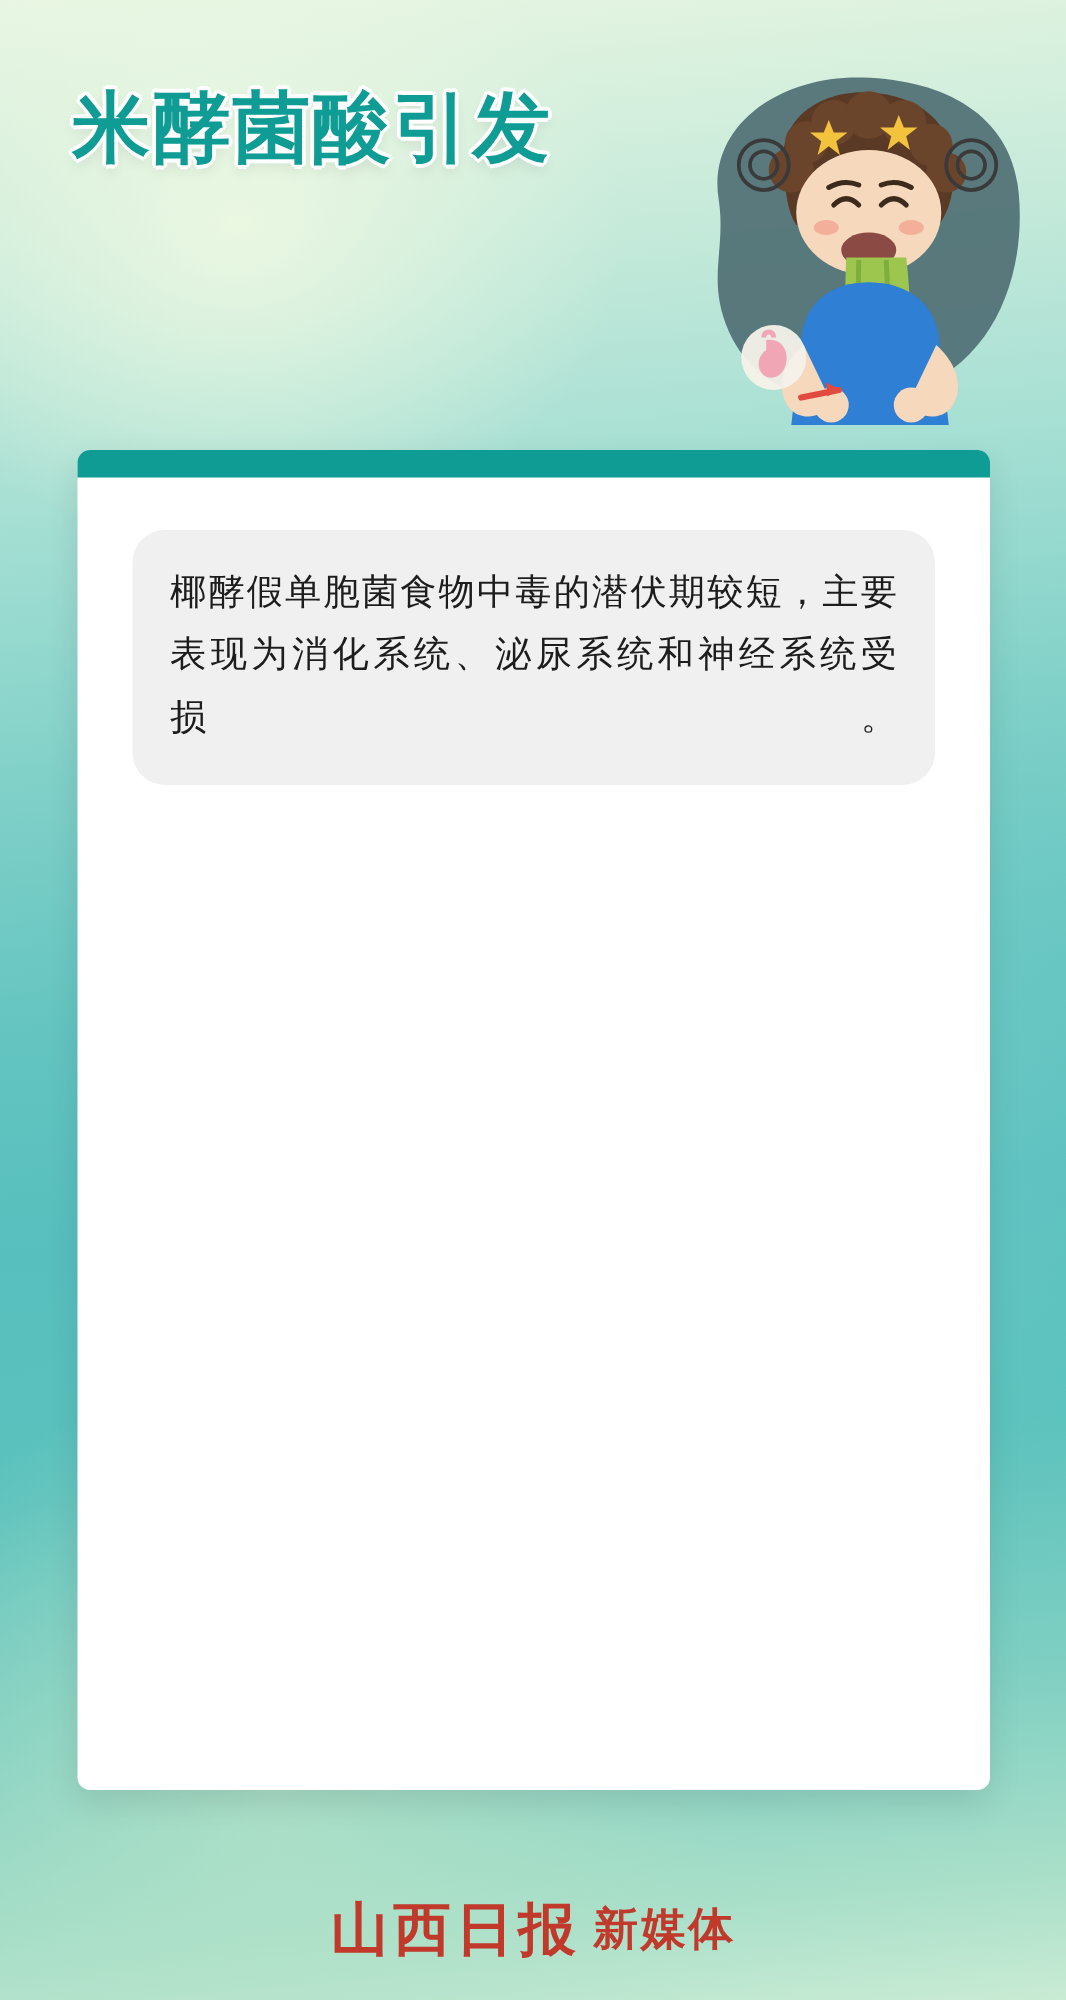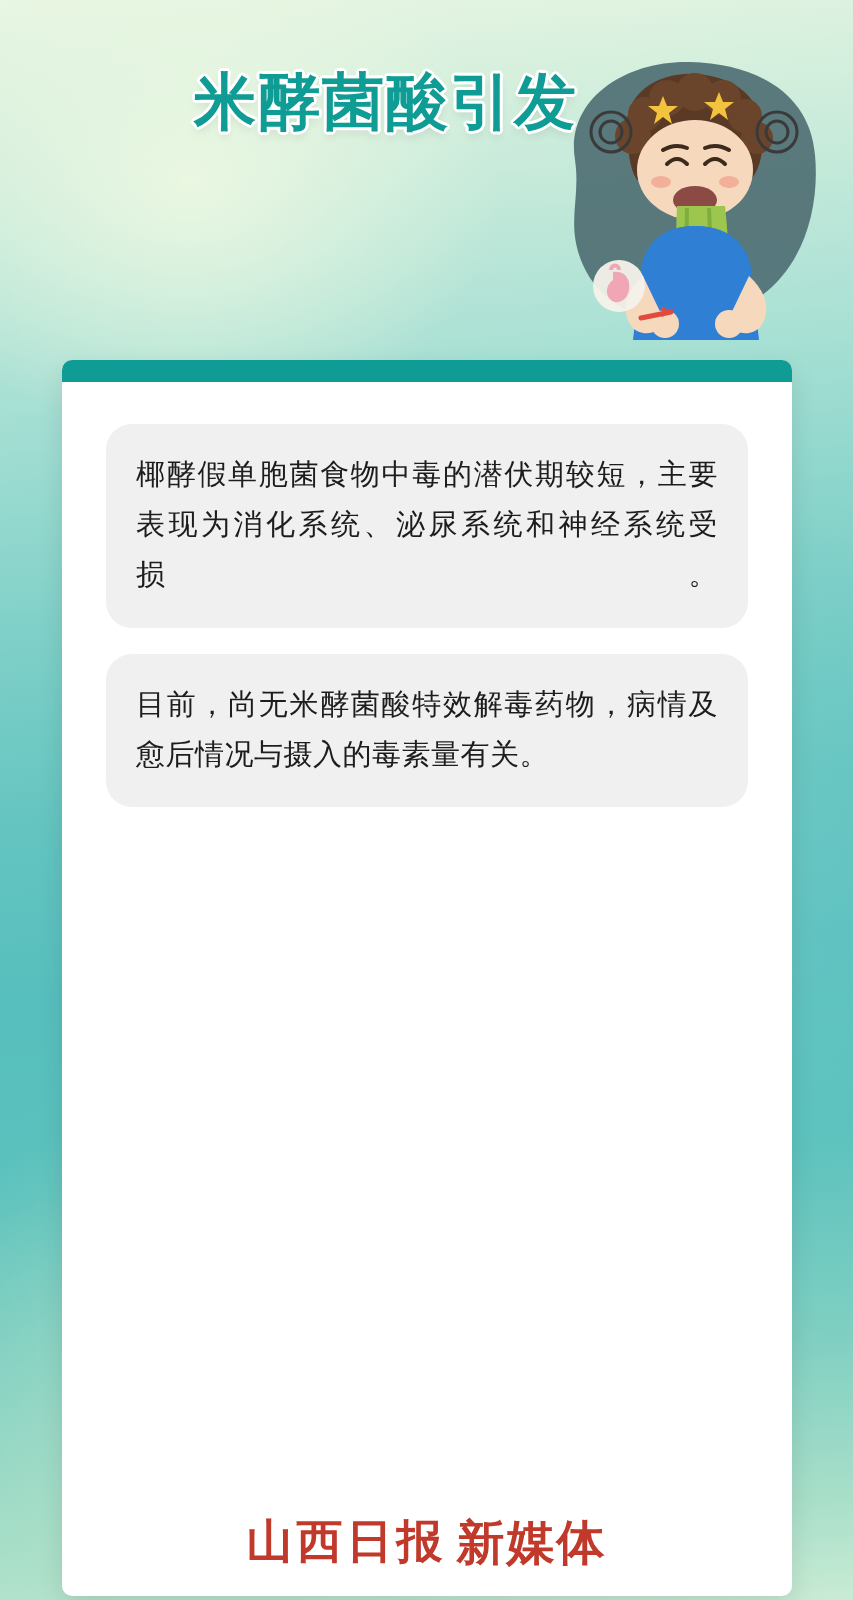--- a/index.html
+++ b/index.html
@@ -67,40 +67,39 @@
     color: #0e9c94;
     -webkit-text-stroke: 2px #ffffff;
     paint-order: stroke fill;
     text-shadow:
        3px 0 0 #ffffff, -3px 0 0 #ffffff,
        0 3px 0 #ffffff, 0 -3px 0 #ffffff,
        2px 2px 0 #ffffff, -2px 2px 0 #ffffff,
        2px -2px 0 #ffffff, -2px -2px 0 #ffffff,
        0 6px 10px rgba(0,0,0,0.10);
     white-space: nowrap;
-    text-align: right;
   }
 
   
   .illustration {
     position: absolute;
     right: 18px;
     top: 40px;
     width: 320px;
     height: 330px;
     z-index: 4;
   }
 
   
   .card {
     position: absolute;
     left: 62px;
     top: 360px;
     width: 730px;
-    height: 1236px;
+    height: 1072px;
     background: #ffffff;
     border-radius: 10px;
     box-shadow: 0 10px 26px rgba(0,0,0,0.10);
     z-index: 3;
   }
   .card-topbar {
     position: absolute;
     left: 0; top: 0;
     width: 100%;
     height: 22px;
@@ -139,35 +138,35 @@
   
   .footer {
     position: absolute;
     left: 0; right: 0;
     bottom: 34px;
     text-align: center;
     z-index: 6;
   }
   .footer-logo {
     display: inline-flex;
-    align-items: flex-start;
+    align-items: center;
     gap: 10px;
   }
   .footer-main {
     font-family: "DejaVu Serif", serif;
     font-weight: bold;
     font-size: 46px;
     color: #c0392b;
     letter-spacing: 4px;
     line-height: 1;
   }
   .footer-sub {
     font-family: "DejaVu Serif", serif;
     font-weight: bold;
-    font-size: 48px;
+    font-size: 36px;
     color: #c0392b;
     letter-spacing: 2px;
     line-height: 1;
   }
 </style>
 </head>
 <body>
 
 <div class="poster">
 
@@ -245,25 +244,20 @@
     <div class="card-topbar"></div>
     <div class="card-inner">
 
       <div class="block">
         <p class="spread">
           <span>椰酵假单胞菌食物中毒的潜伏期较短，主要表现为消化系统、泌尿系统和神经系统受损。</span>
         </p>
       </div>
 
 
-      <div class="block">
-        <p>
-          <span>目前，尚无米酵菌酸特效解毒药物，病情及愈后情况与摄入的毒素量有关。</span>
-        </p>
-      </div>
 
     </div>
   </div>
 
   <div class="footer">
     <div class="footer-logo">
       <span class="footer-main">山西日报</span>
       <span class="footer-sub">新媒体</span>
     </div>
   </div>

